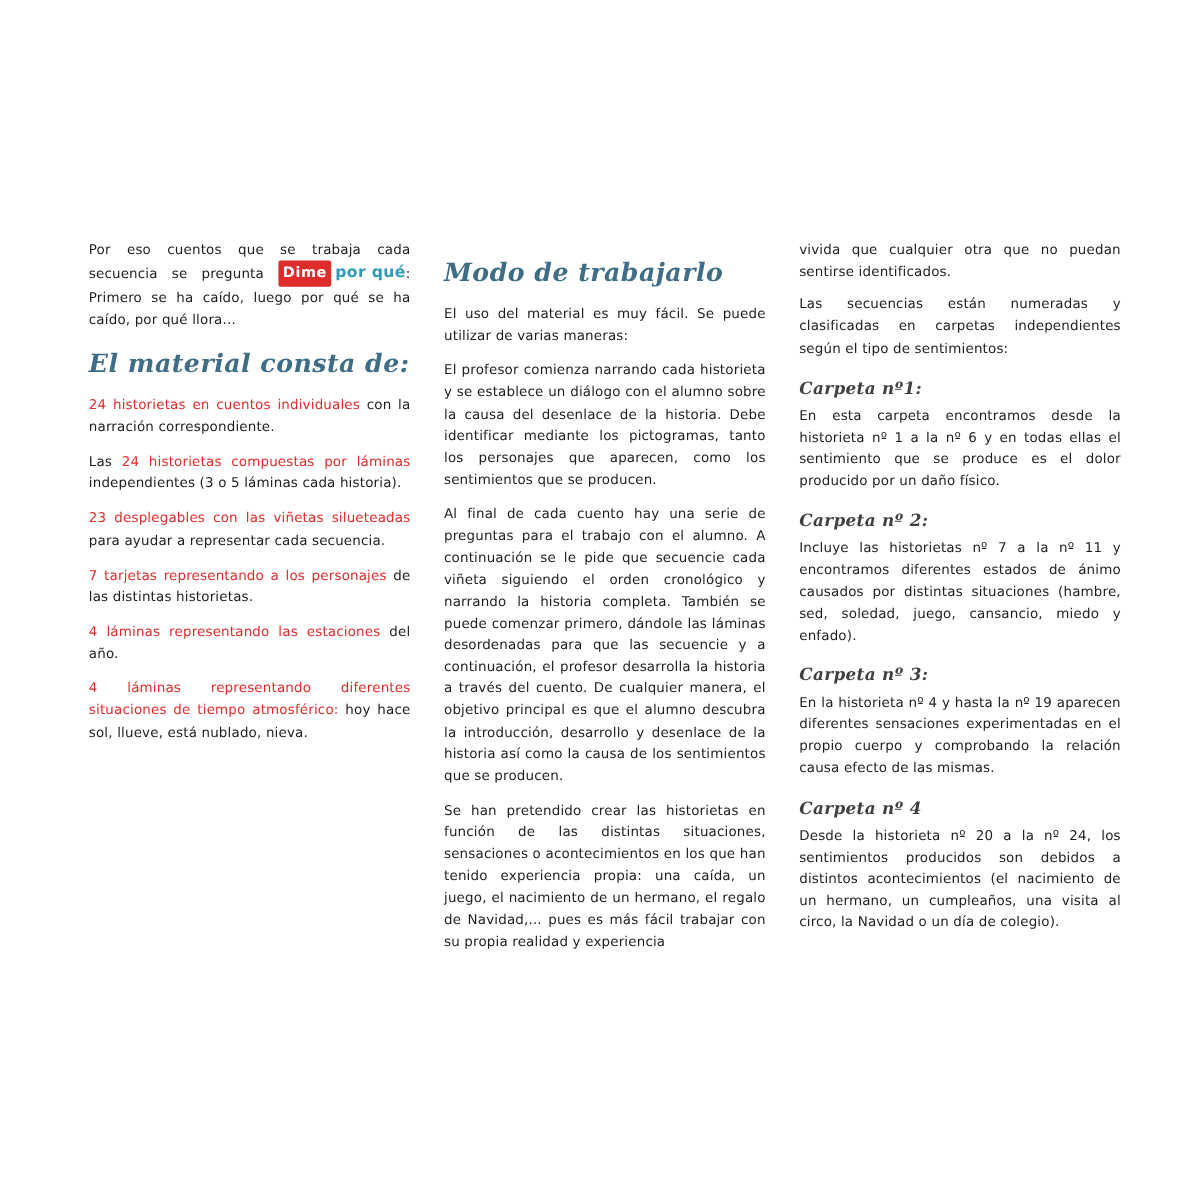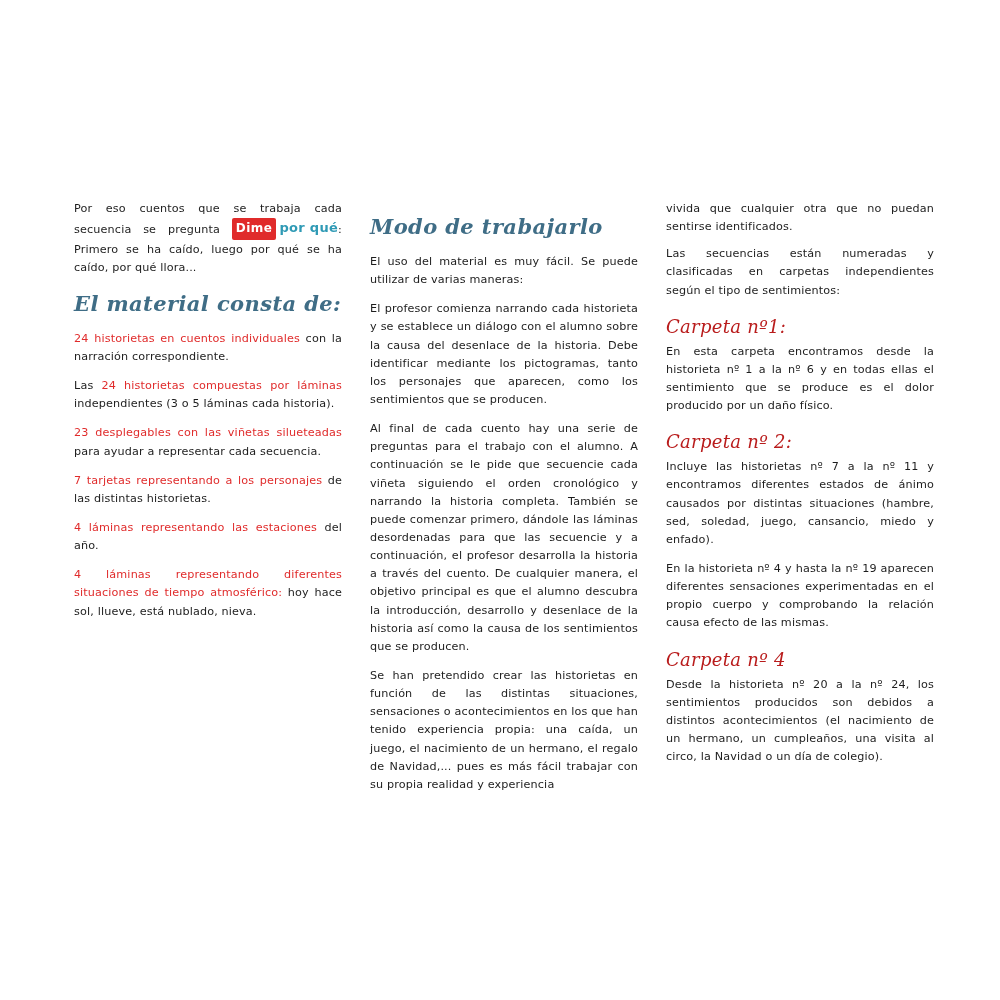--- a/index.html
+++ b/index.html
@@ -49,23 +49,23 @@
     font-style: italic;
     font-weight: bold;
     font-size: 21px;
     color: #3f6d86;
     margin: 14px 0 14px 0;
     letter-spacing: 0.4px;
   }
   .subheading {
     font-family: "DejaVu Serif", serif;
     font-style: italic;
-    font-weight: normal;
-    font-size: 18px;
-    color: #b91c1c;
+    font-weight: bold;
+    font-size: 14px;
+    color: #404040;
     margin: 16px 0 6px 0;
     letter-spacing: 0.3px;
   }
   .redbold {
     color: #e02b2b;
   }
   .item {
     margin: 0 0 13px 0;
     font-size: 11.2px;
     line-height: 1.62;
@@ -140,20 +140,21 @@
     <div class="col col3">
       <p class="tight">vivida que cualquier otra que no puedan sentirse identificados.</p>
       <p class="tight">Las secuencias están numeradas y clasificadas en carpetas independientes según el tipo de sentimientos:</p>
 
       <div class="subheading">Carpeta nº1:</div>
       <p>En esta carpeta encontramos desde la historieta nº 1 a la nº 6 y en todas ellas el sentimiento que se produce es el dolor producido por un daño físico.</p>
 
       <div class="subheading">Carpeta nº 2:</div>
       <p>Incluye las historietas nº 7 a la nº 11 y encontramos diferentes estados de ánimo causados por distintas situaciones (hambre, sed, soledad, juego, cansancio, miedo y enfado).</p>
 
+      <div class="subheading">Carpeta nº 3:</div>
       <p>En la historieta nº 4 y hasta la nº 19 aparecen diferentes sensaciones experimentadas en el propio cuerpo y comprobando la relación causa efecto de las mismas.</p>
 
       <div class="subheading">Carpeta nº 4</div>
       <p>Desde la historieta nº 20 a la nº 24, los sentimientos producidos son debidos a distintos acontecimientos (el nacimiento de un hermano, un cumpleaños, una visita al circo, la Navidad o un día de colegio).</p>
     </div>
 
   </div>
 </div>
 
 </body></html>

